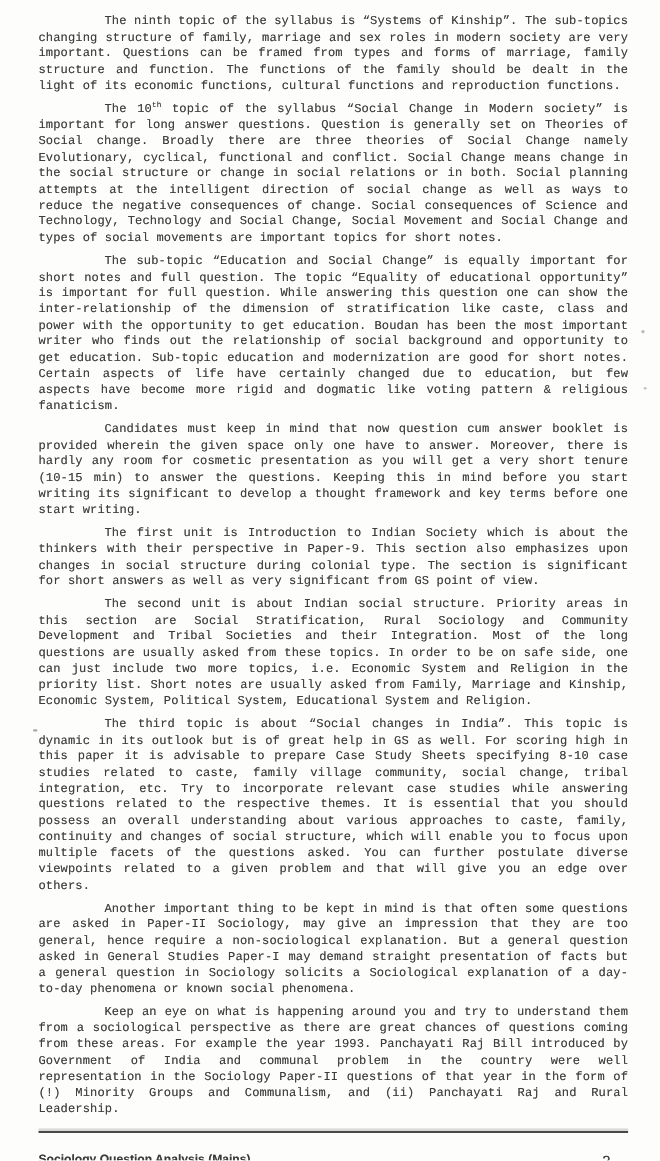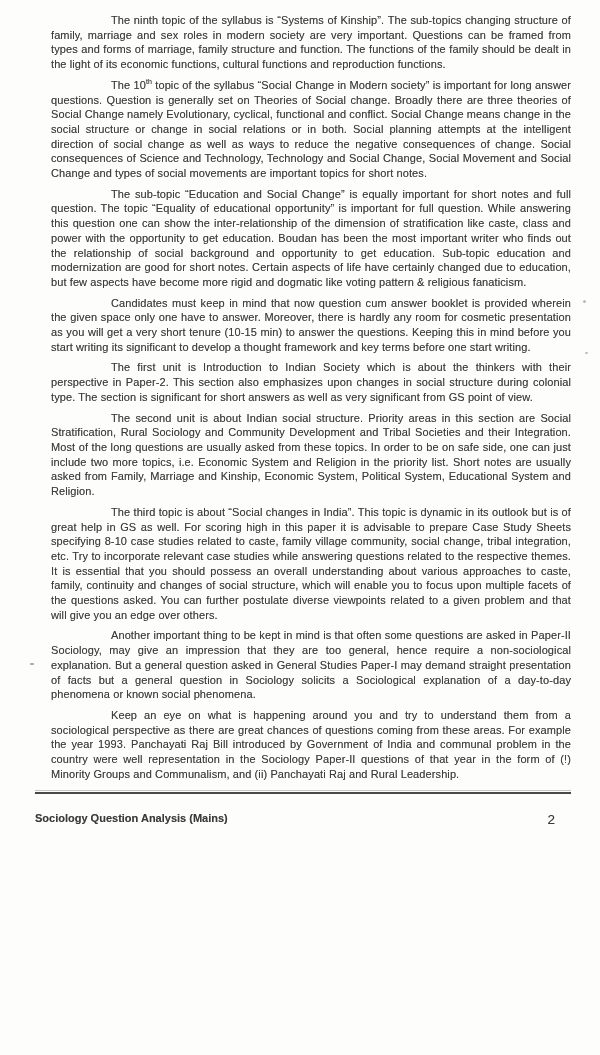--- a/index.html
+++ b/index.html
@@ -17,26 +17,27 @@
     color: #3d3d3d;
   }
   .content {
     position: absolute;
     top: 13px;
     left: 35px;
     width: 536px;
     text-align: justify;
   }
   .para {
-    margin: 0 0 6px 16px;
+    margin: 0 0 6px 0;
     font-size: 11px;
     line-height: 14.7px;
     text-indent: 60px;
     letter-spacing: 0.1px;
     text-shadow: 0 0 0.5px rgba(70,70,70,0.55);
+    font-family: Liberation Mono, monospace;
   }
   .para sup {
     font-size: 7px;
     line-height: 0;
     vertical-align: super;
   }
   .footer {
     margin-top: 9px;
   }
   .footer-rule {
@@ -78,21 +79,21 @@
   <div class="content">
     <p class="para">The ninth topic of the syllabus is “Systems of Kinship”.  The sub-topics changing structure of family, marriage and sex roles in modern society are very important. Questions can be framed from types and forms of marriage, family structure and function. The functions of the family should be dealt in the light of its economic functions, cultural functions and reproduction functions.</p>
 
     <p class="para"><span>The 10</span><sup>th</sup><span> topic of the syllabus “Social Change in Modern society” is important for long answer questions.  Question is generally set on Theories of Social change.  Broadly there are three theories of Social Change namely Evolutionary, cyclical, functional and conflict.  Social Change means change in the social structure or change in social relations or in both.  Social planning attempts at the intelligent direction of social change as well as ways to reduce the negative consequences of change. Social consequences of Science and Technology, Technology and Social Change, Social Movement and Social Change and types of social movements are important topics for short notes.</span></p>
 
     <p class="para">The sub-topic “Education and Social Change” is equally important for short notes and full question.  The topic “Equality of educational opportunity” is important for full question.  While answering this question one can show the inter-relationship of the dimension of stratification like caste, class and power with the opportunity to get education. Boudan has been the most important writer who finds out the relationship of social background and opportunity to get education.  Sub-topic education and modernization are good for short notes.  Certain aspects of life have certainly changed due to education, but few aspects have become more rigid and dogmatic like voting pattern &amp; religious fanaticism.</p>
 
     <p class="para">Candidates must keep in mind that now question cum answer booklet is provided wherein the given space only one have to answer. Moreover, there is hardly any room for cosmetic presentation as you will get a very short tenure (10-15 min) to answer the questions. Keeping this in mind before you start writing its significant to develop a thought framework and key terms before one start writing.</p>
 
 
-    <p class="para">The first unit is Introduction to Indian Society which is about the thinkers with their perspective in Paper-2. This section also emphasizes upon changes in social structure during colonial type. The section is significant for short answers as well as very significant from GS point of view.</p>
+    <p class="para">The first unit is Introduction to Indian Society which is about the thinkers with their perspective in Paper-9. This section also emphasizes upon changes in social structure during colonial type. The section is significant for short answers as well as very significant from GS point of view.</p>
 
     <p class="para">The second unit is about Indian social structure. Priority areas in this section are Social Stratification, Rural Sociology and Community Development and Tribal Societies and their Integration. Most of the long questions are usually asked from these topics. In order to be on safe side, one can just include two more topics, i.e. Economic System and Religion in the priority list. Short notes are usually asked from Family, Marriage and Kinship, Economic System, Political System, Educational System and Religion.</p>
 
     <p class="para">The third topic is about “Social changes in India”. This topic is dynamic in its outlook but is of great help in GS as well. For scoring high in this paper it is advisable to prepare Case Study Sheets specifying 8-10 case studies related to caste, family village community, social change, tribal integration, etc. Try to incorporate relevant case studies while answering questions related to the respective themes. It is essential that you should possess an overall understanding about various approaches to caste, family, continuity and changes of social structure, which will enable you to focus upon multiple facets of the questions asked. You can further postulate diverse viewpoints related to a given problem and that will give you an edge over others.</p>
 
     <p class="para">Another important thing to be kept in mind is that often some questions are asked in Paper-II Sociology, may give an impression that they are too general, hence require a non-sociological explanation. But a general question asked in General Studies Paper-I may demand straight presentation of facts but a general question in Sociology solicits a Sociological explanation of a day-to-day phenomena or known social phenomena.</p>
 
     <p class="para">Keep an eye on what is happening around you and try to understand them from a sociological perspective as there are great chances of questions coming from these areas. For example the year 1993. Panchayati Raj Bill introduced by Government of India and communal problem in the country were well representation in the Sociology Paper-II questions of that year in the form of (!) Minority Groups and Communalism, and (ii) Panchayati Raj and Rural Leadership.</p>
 
     <div class="footer">

